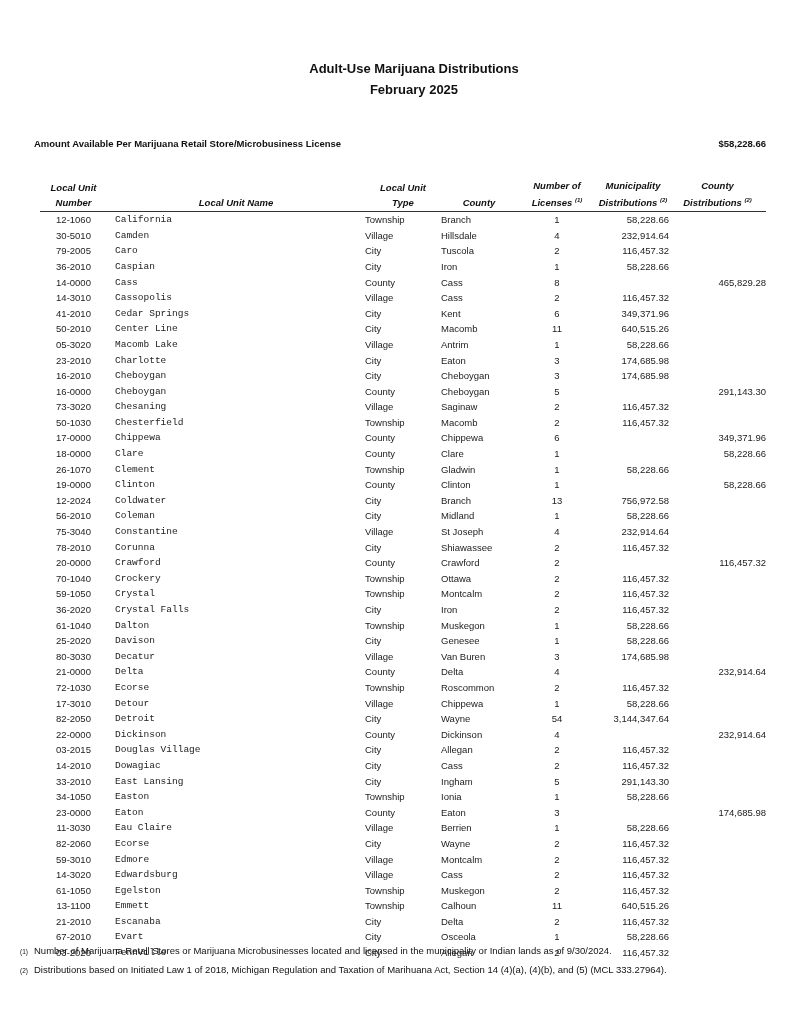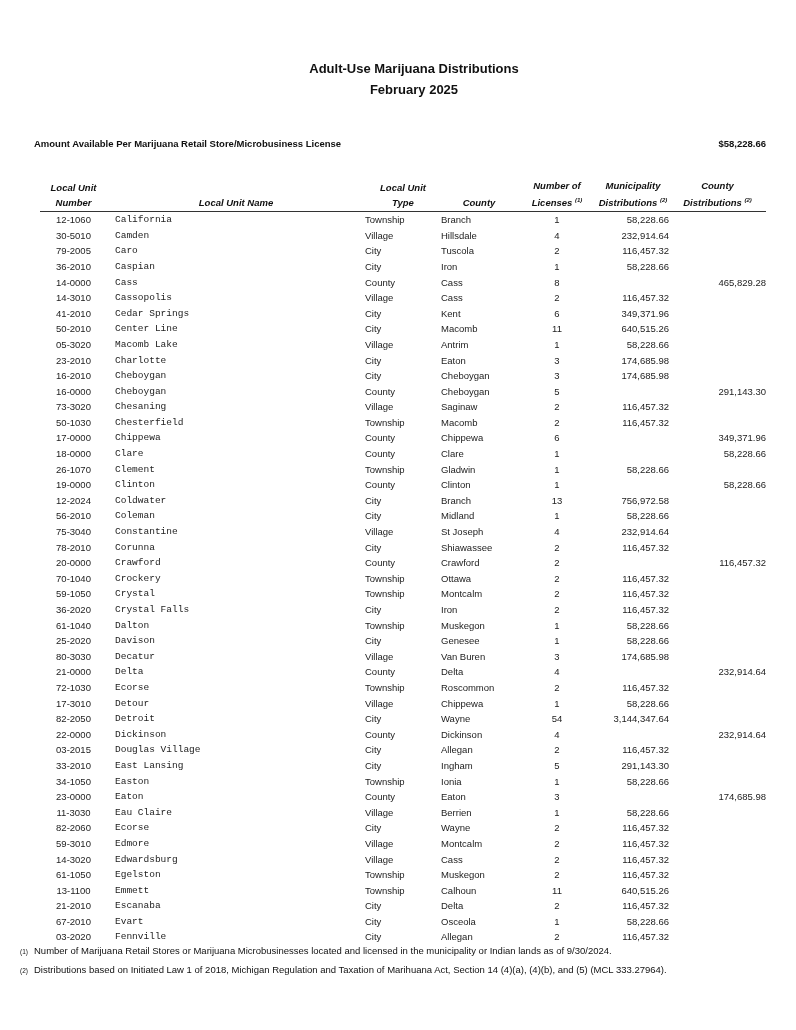--- a/index.html
+++ b/index.html
@@ -369,20 +369,29 @@
       <tr>
         <td class="c-num">03-2015</td>
         <td class="c-name">Douglas Village</td>
         <td class="c-type">City</td>
         <td class="c-county">Allegan</td>
         <td class="c-lic">2</td>
         <td class="c-mun">116,457.32</td>
         <td class="c-cty"></td>
       </tr>
       <tr>
+        <td class="c-num">14-2010</td>
+        <td class="c-name">Dowagiac</td>
+        <td class="c-type">City</td>
+        <td class="c-county">Cass</td>
+        <td class="c-lic">2</td>
+        <td class="c-mun">116,457.32</td>
+        <td class="c-cty"></td>
+      </tr>
+      <tr>
         <td class="c-num">33-2010</td>
         <td class="c-name">East Lansing</td>
         <td class="c-type">City</td>
         <td class="c-county">Ingham</td>
         <td class="c-lic">5</td>
         <td class="c-mun">291,143.30</td>
         <td class="c-cty"></td>
       </tr>
       <tr>
         <td class="c-num">34-1050</td>

